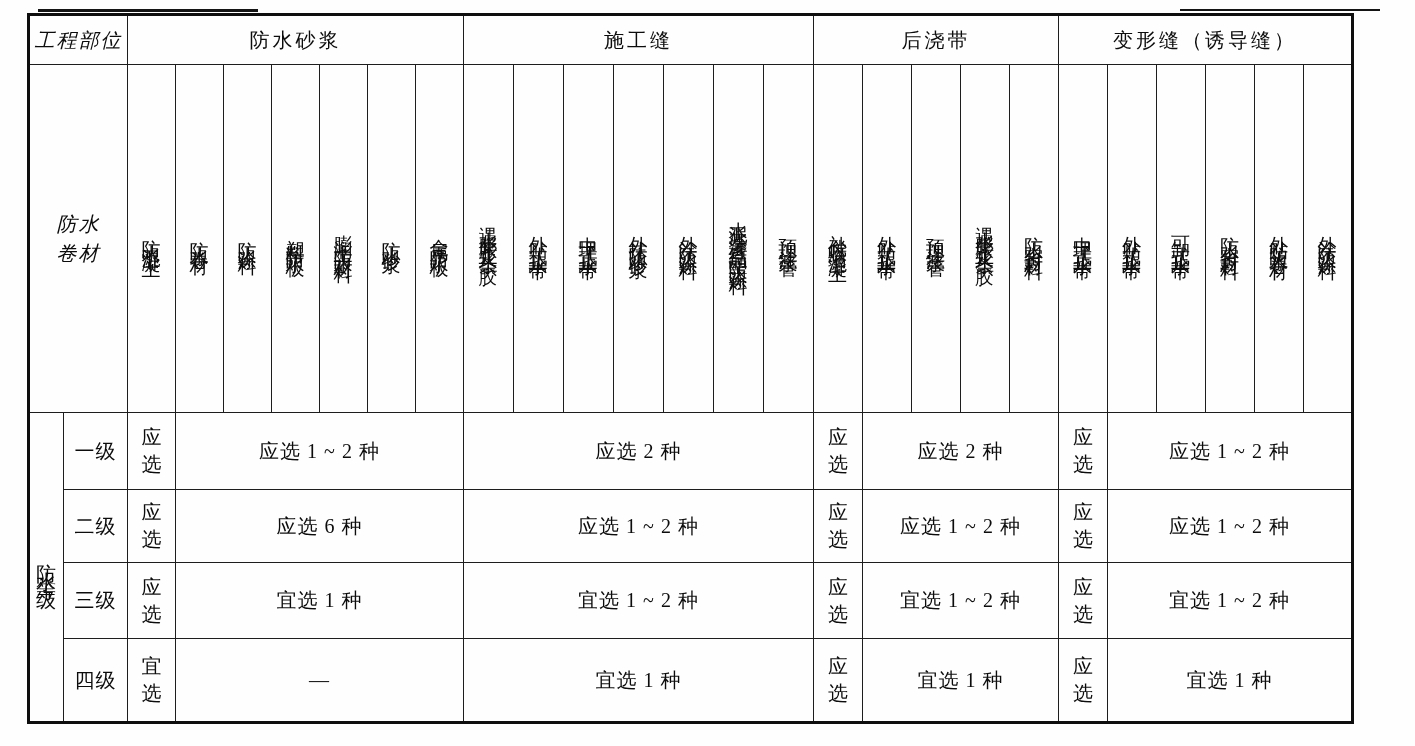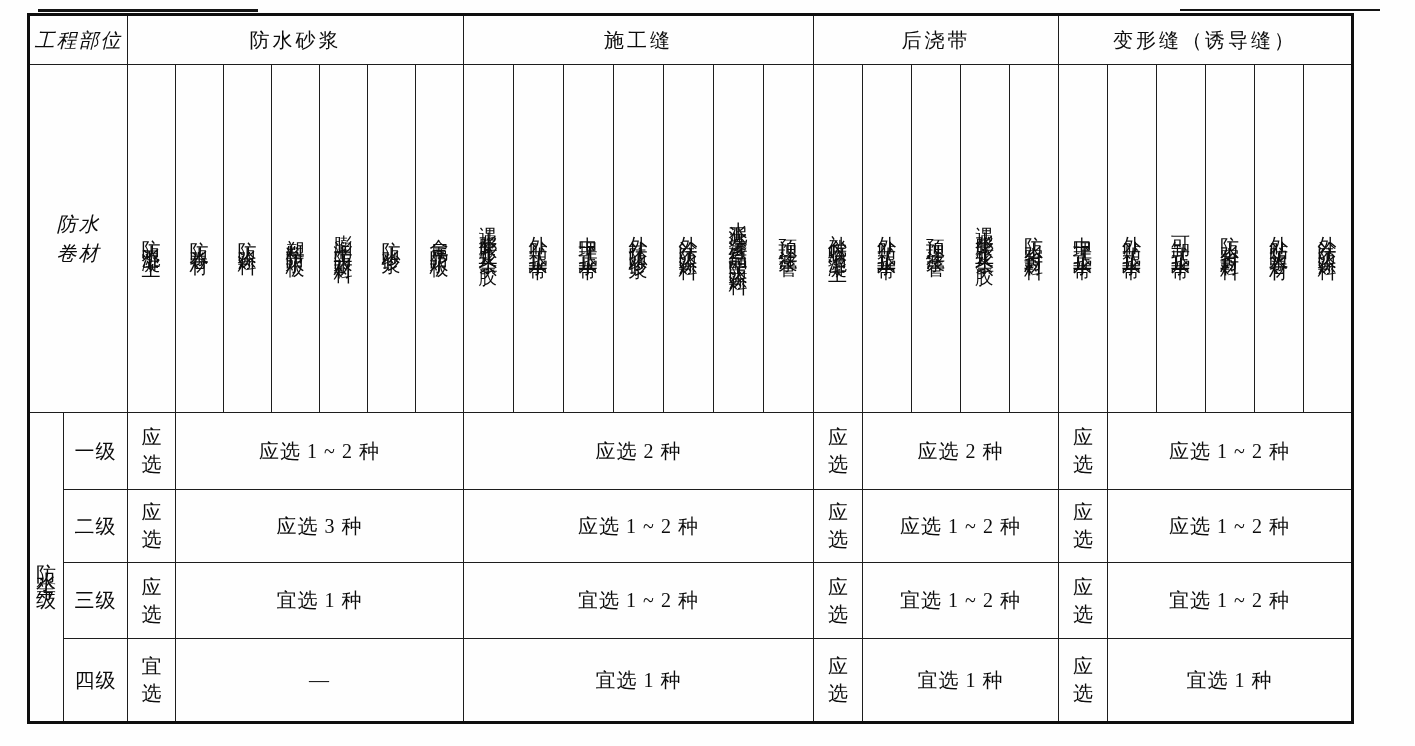--- a/index.html
+++ b/index.html
@@ -149,21 +149,21 @@
       <td colspan="7" class="sel">应选 2 种</td>
       <td class="narrow">应选</td>
       <td colspan="4" class="sel">应选 2 种</td>
       <td class="narrow">应选</td>
       <td colspan="5" class="sel">应选 1 ~ 2 种</td>
     </tr>
 
     <tr style="height:73px">
       <td class="grade">二级</td>
       <td class="narrow hl-t hl-b hl-l">应选</td>
-      <td colspan="6" class="sel hl-t hl-b">应选 3 种</td>
+      <td colspan="6" class="sel hl-t hl-b">应选 6 种</td>
       <td colspan="7" class="sel hl-t hl-b">应选 1 ~ 2 种</td>
       <td class="narrow hl-t hl-b">应选</td>
       <td colspan="4" class="sel hl-t hl-b">应选 1 ~ 2 种</td>
       <td class="narrow hl-t hl-b">应选</td>
       <td colspan="5" class="sel hl-t hl-b hl-r">应选 1 ~ 2 种</td>
     </tr>
 
     <tr style="height:76px">
       <td class="grade">三级</td>
       <td class="narrow">应选</td>

